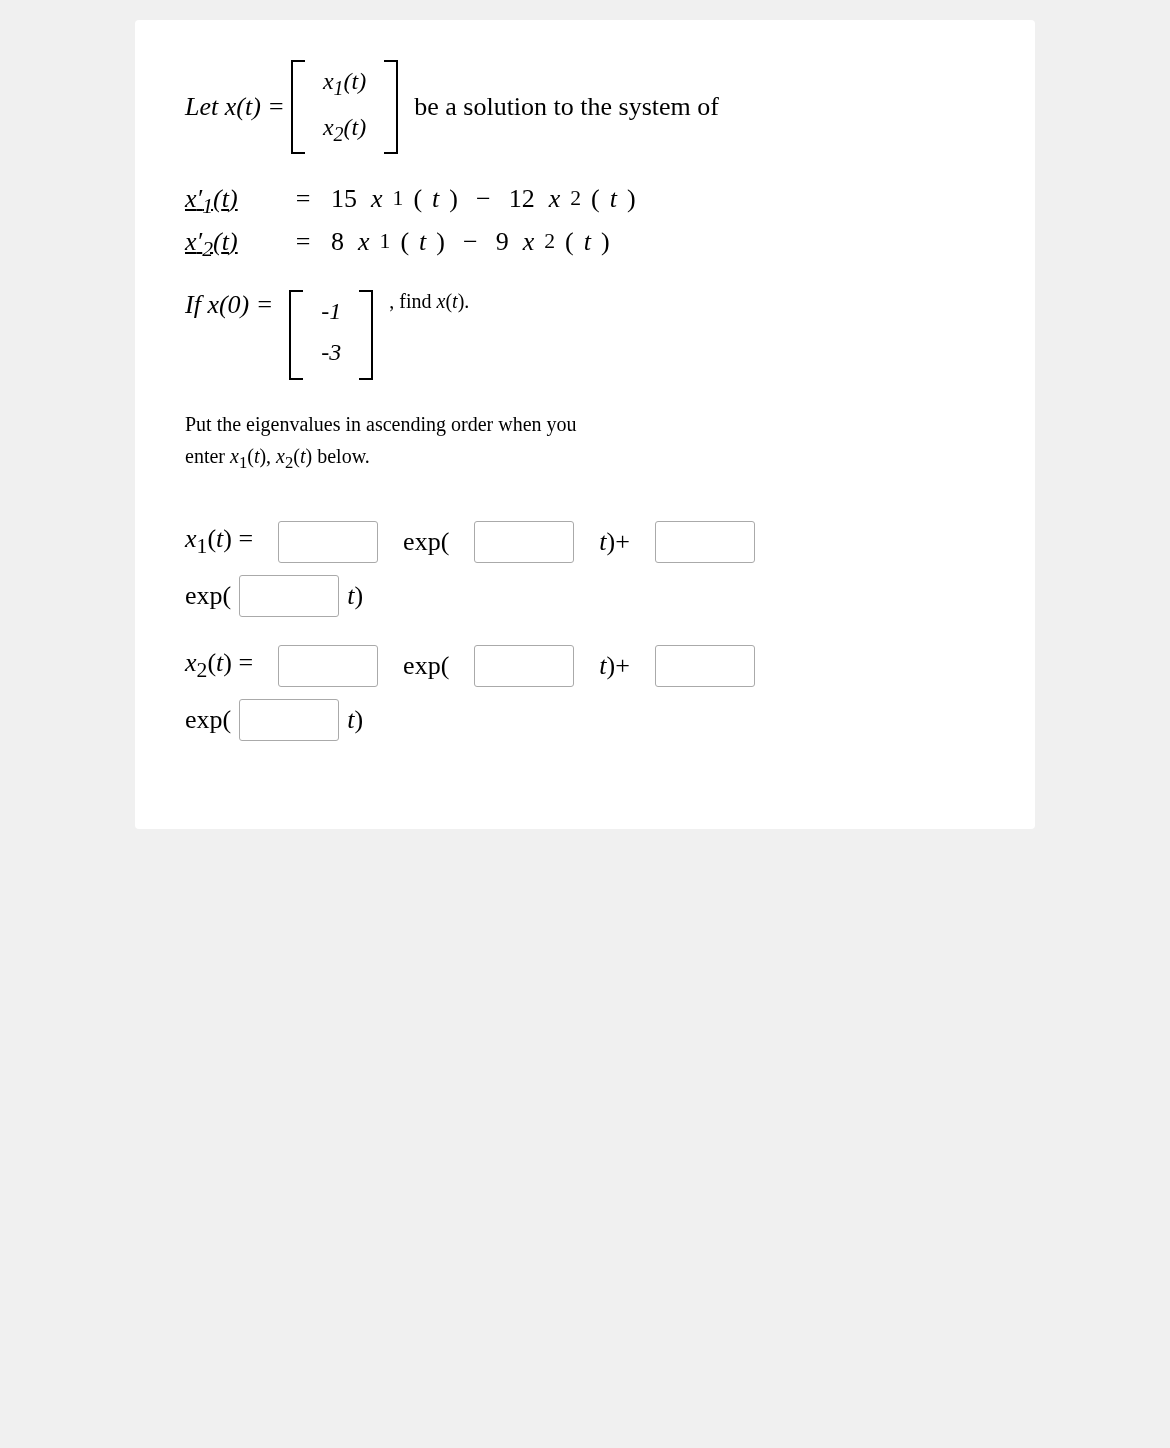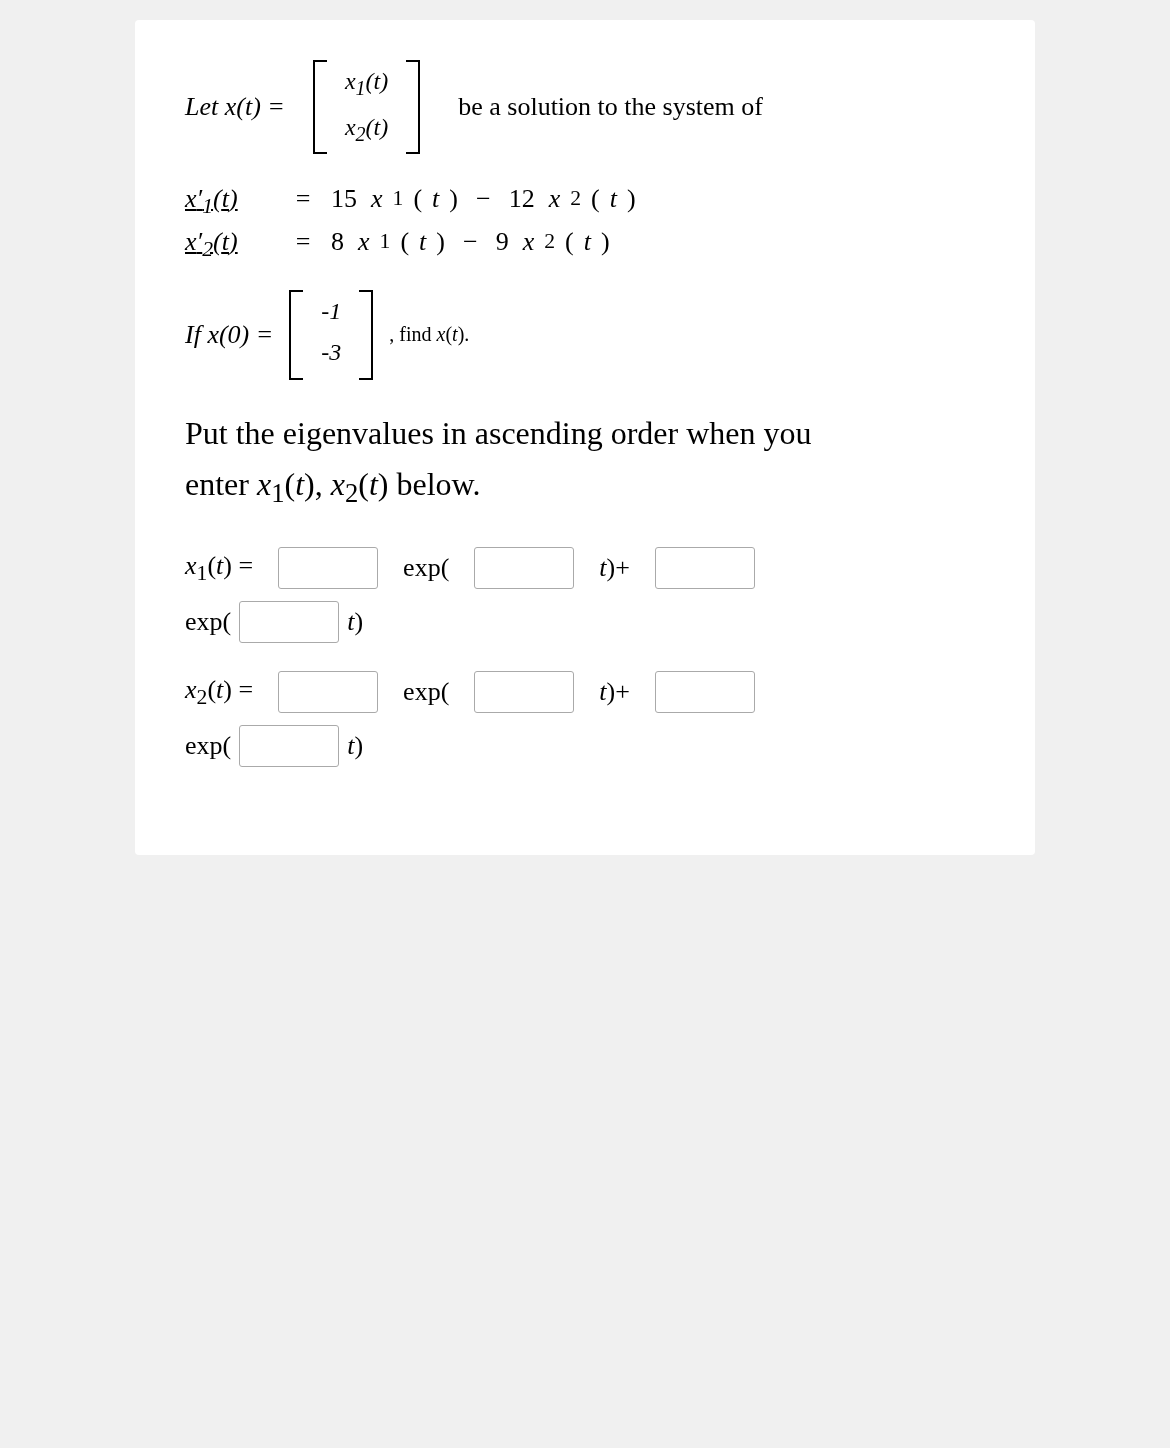--- a/index.html
+++ b/index.html
@@ -22,21 +22,21 @@
       width: 900px;
       margin: 20px auto;
       padding: 40px 50px 60px 50px;
       border-radius: 4px;
     }
 
     
     .let-row {
       display: flex;
       align-items: center;
-      gap: 28px;
+      gap: 6px;
       margin-bottom: 30px;
       font-size: 26px;
     }
 
     .matrix-content {
       display: flex;
       flex-direction: column;
       align-items: flex-start;
       gap: 14px;
       padding: 8px 10px;
@@ -99,32 +99,32 @@
 
     .eq-rhs {
       display: flex;
       align-items: center;
       gap: 10px;
     }
 
     
     .if-row {
       display: flex;
-      align-items: center;
+      align-items: flex-start;
       gap: 16px;
       margin-bottom: 28px;
       font-size: 26px;
       flex-wrap: wrap;
     }
 
     
     .eigenvalues-text {
-      font-size: 32px;
+      font-size: 20px;
       line-height: 1.6;
-      margin-bottom: 32px;
+      margin-bottom: 44px;
     }
 
     
     .answer-section {
       font-size: 26px;
     }
 
     .answer-row {
       display: flex;
       align-items: center;

